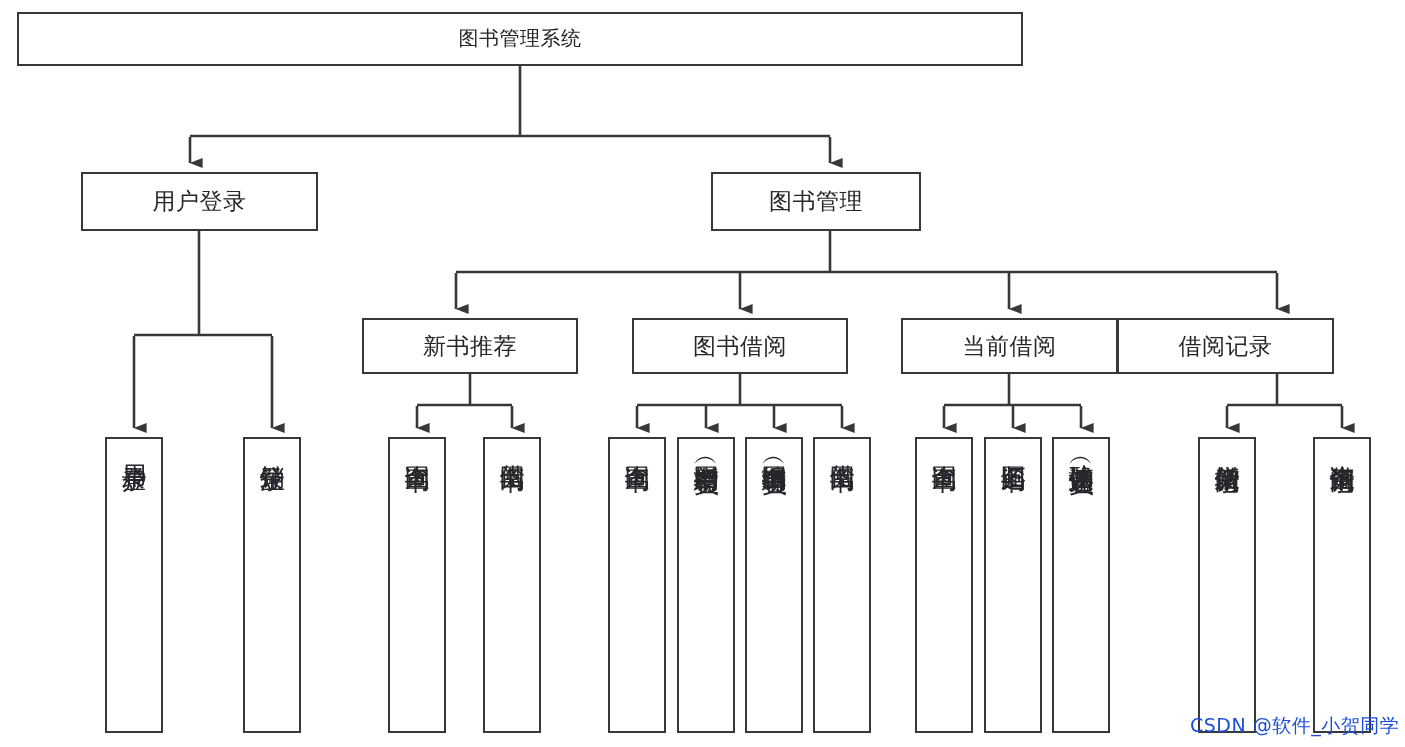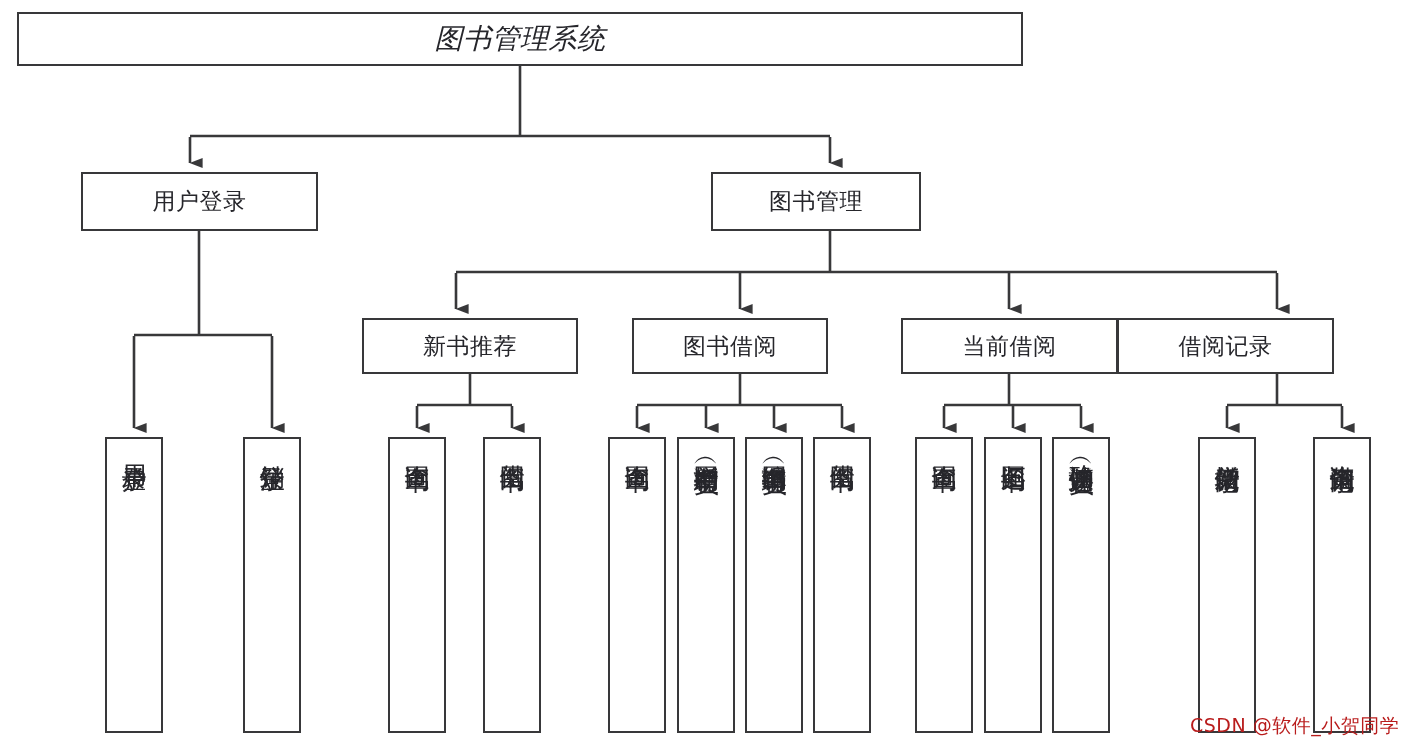--- a/index.html
+++ b/index.html
@@ -53,27 +53,27 @@
     justify-content: center;
     padding-top: 6px;
   }
   .node.v .lbl {
     writing-mode: vertical-rl;
     text-orientation: upright;
     font-size: 25px;
     line-height: 1.02;
     letter-spacing: 1px;
   }
-  .node.root .lbl { font-size: 28px; font-style: italic; }
+  .node.root .lbl { font-size: 20px; }
   .watermark {
     position: absolute;
     left: 1190px;
     top: 713px;
     font-size: 19px;
-    color: #b91c1c;
+    color: #1d4ed8;
     letter-spacing: 0.5px;
     white-space: nowrap;
     z-index: 6;
     font-family: "DejaVu Sans", "Liberation Sans", sans-serif;
   }
 </style>
 </head>
 <body>
 
 <div id="canvas">
@@ -135,21 +135,21 @@
   <div class="node h" style="left:81px; top:172px; width:237px; height:59px;">
     <span class="lbl">用户登录</span>
   </div>
   <div class="node h" style="left:711px; top:172px; width:210px; height:59px;">
     <span class="lbl">图书管理</span>
   </div>
 
   <div class="node h" style="left:362px; top:318px; width:216px; height:56px;">
     <span class="lbl">新书推荐</span>
   </div>
-  <div class="node h" style="left:632px; top:318px; width:196px; height:56px;">
+  <div class="node h" style="left:632px; top:318px; width:216px; height:56px;">
     <span class="lbl">图书借阅</span>
   </div>
   <div class="node h" style="left:901px; top:318px; width:217px; height:56px;">
     <span class="lbl">当前借阅</span>
   </div>
   <div class="node h" style="left:1117px; top:318px; width:217px; height:56px;">
     <span class="lbl">借阅记录</span>
   </div>
 
   <div class="node v" style="left:105px; top:437px; width:58px; height:296px;">

